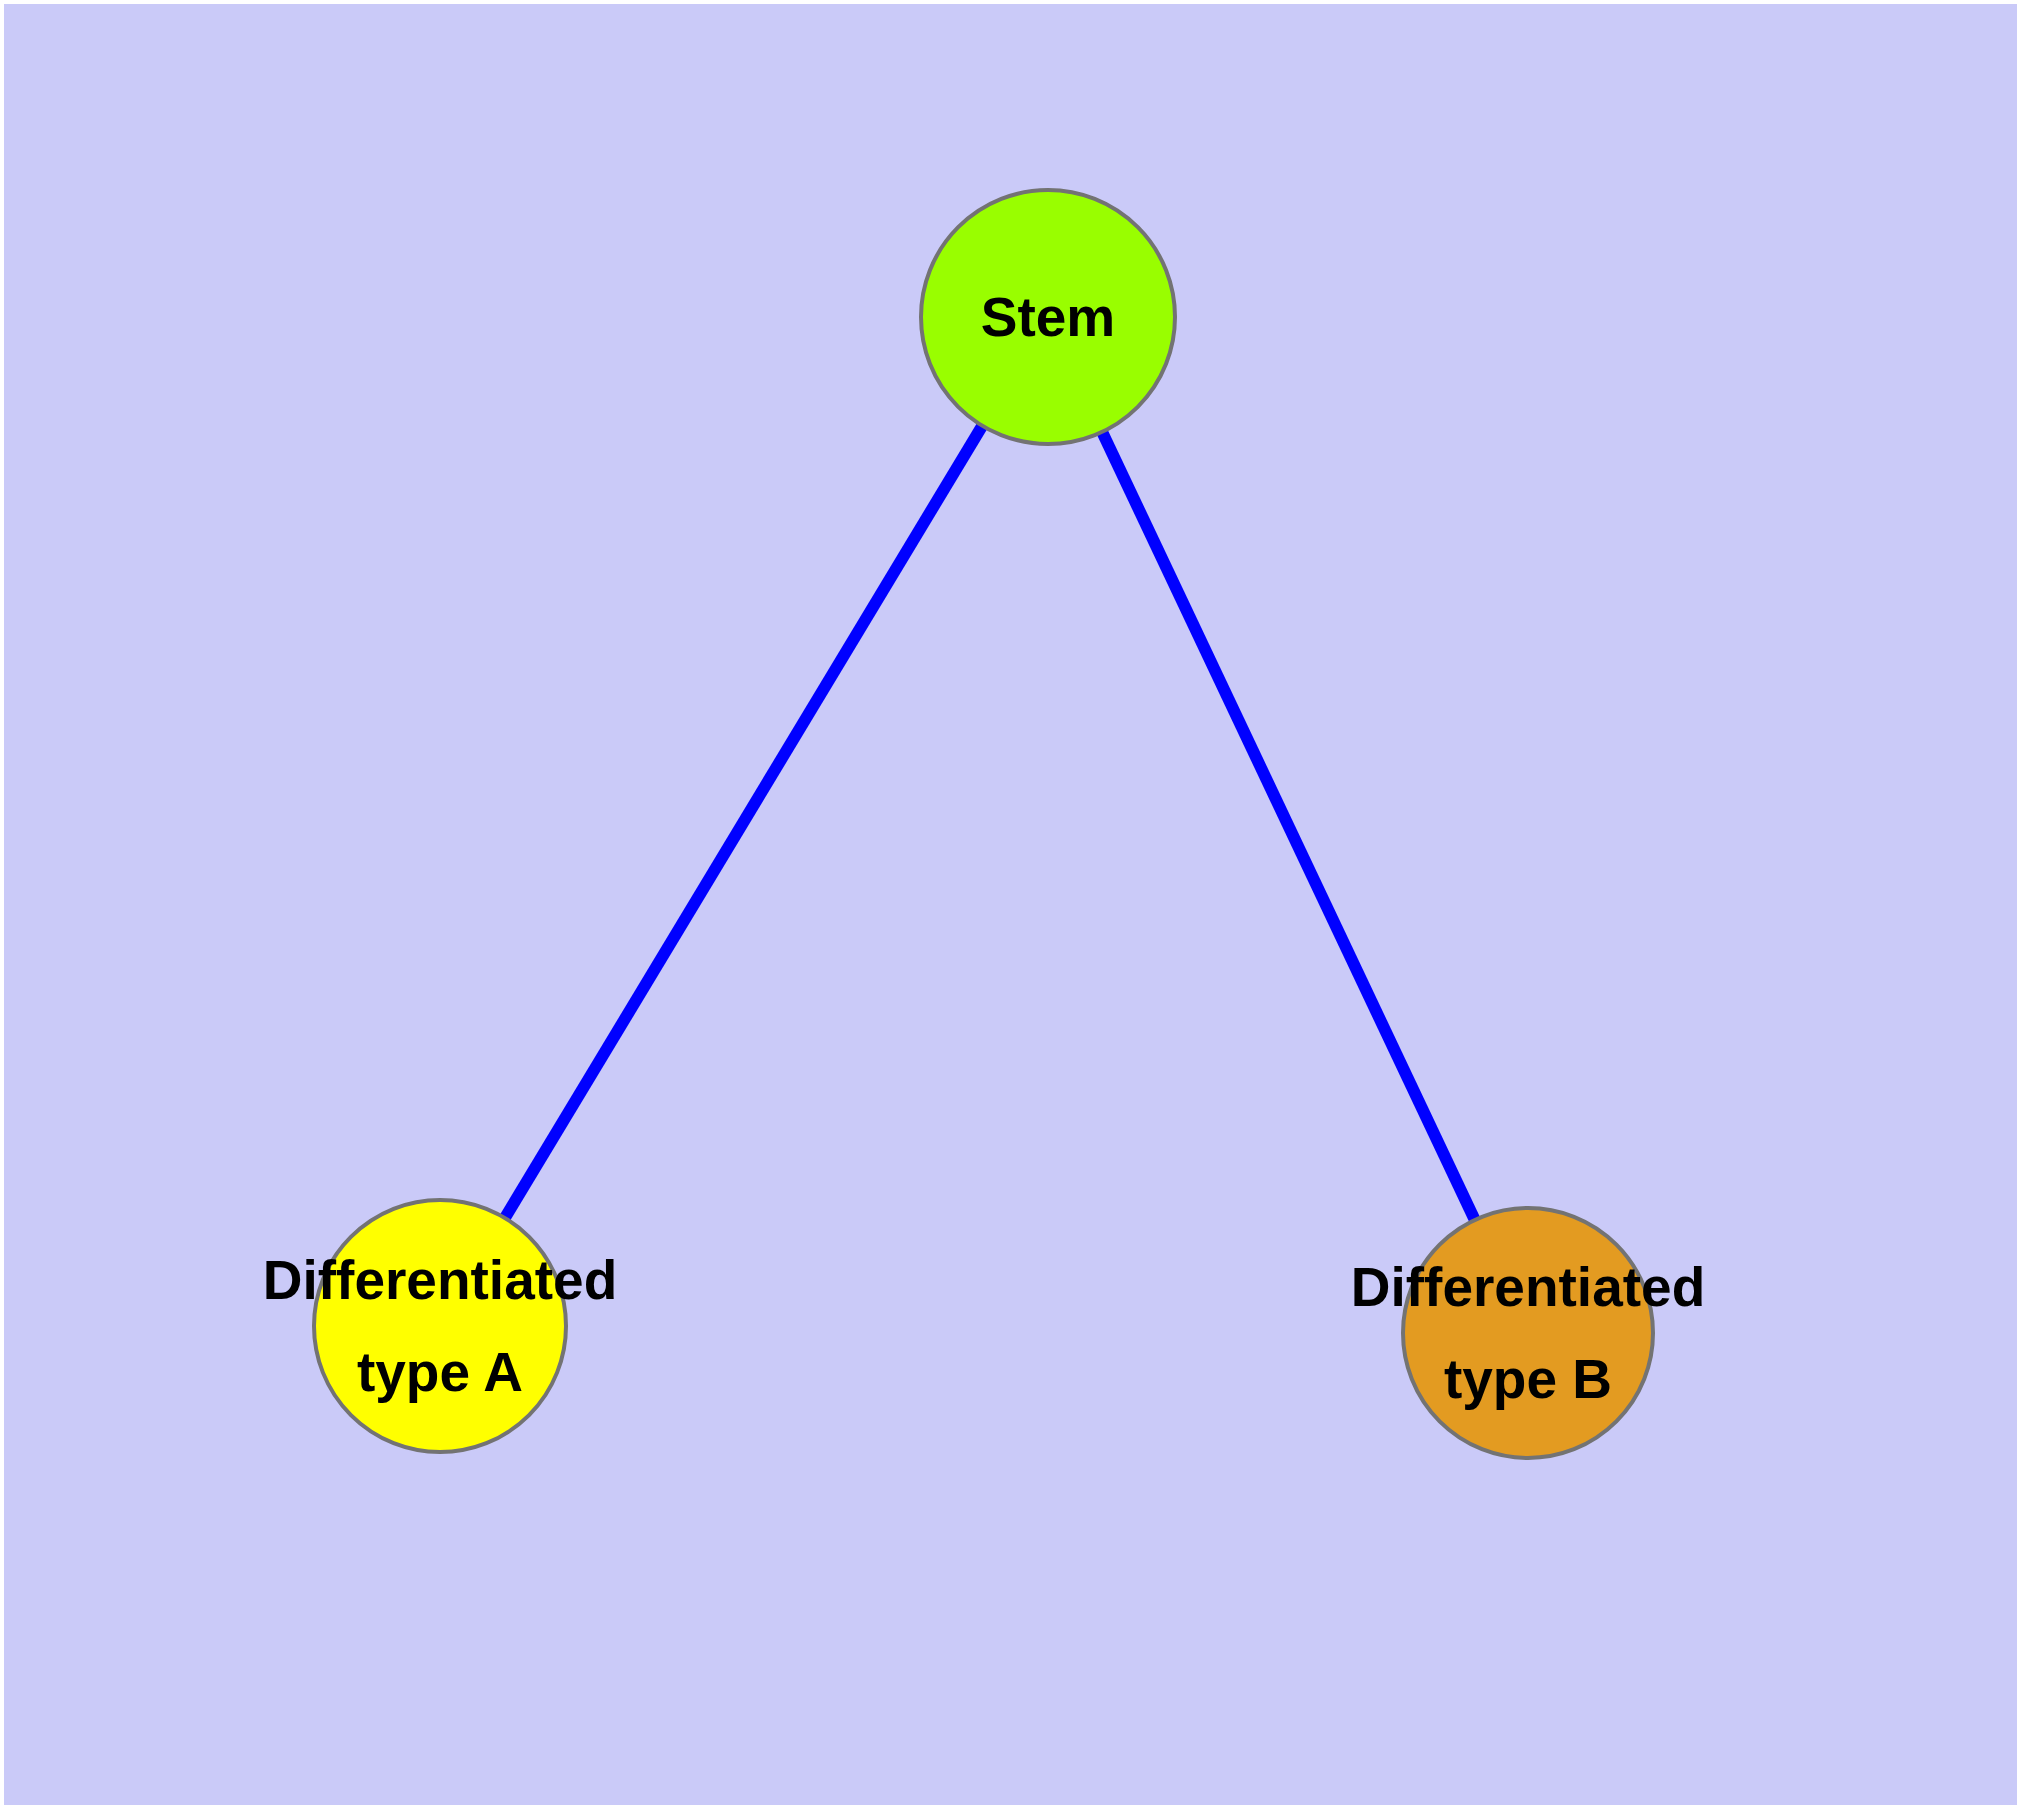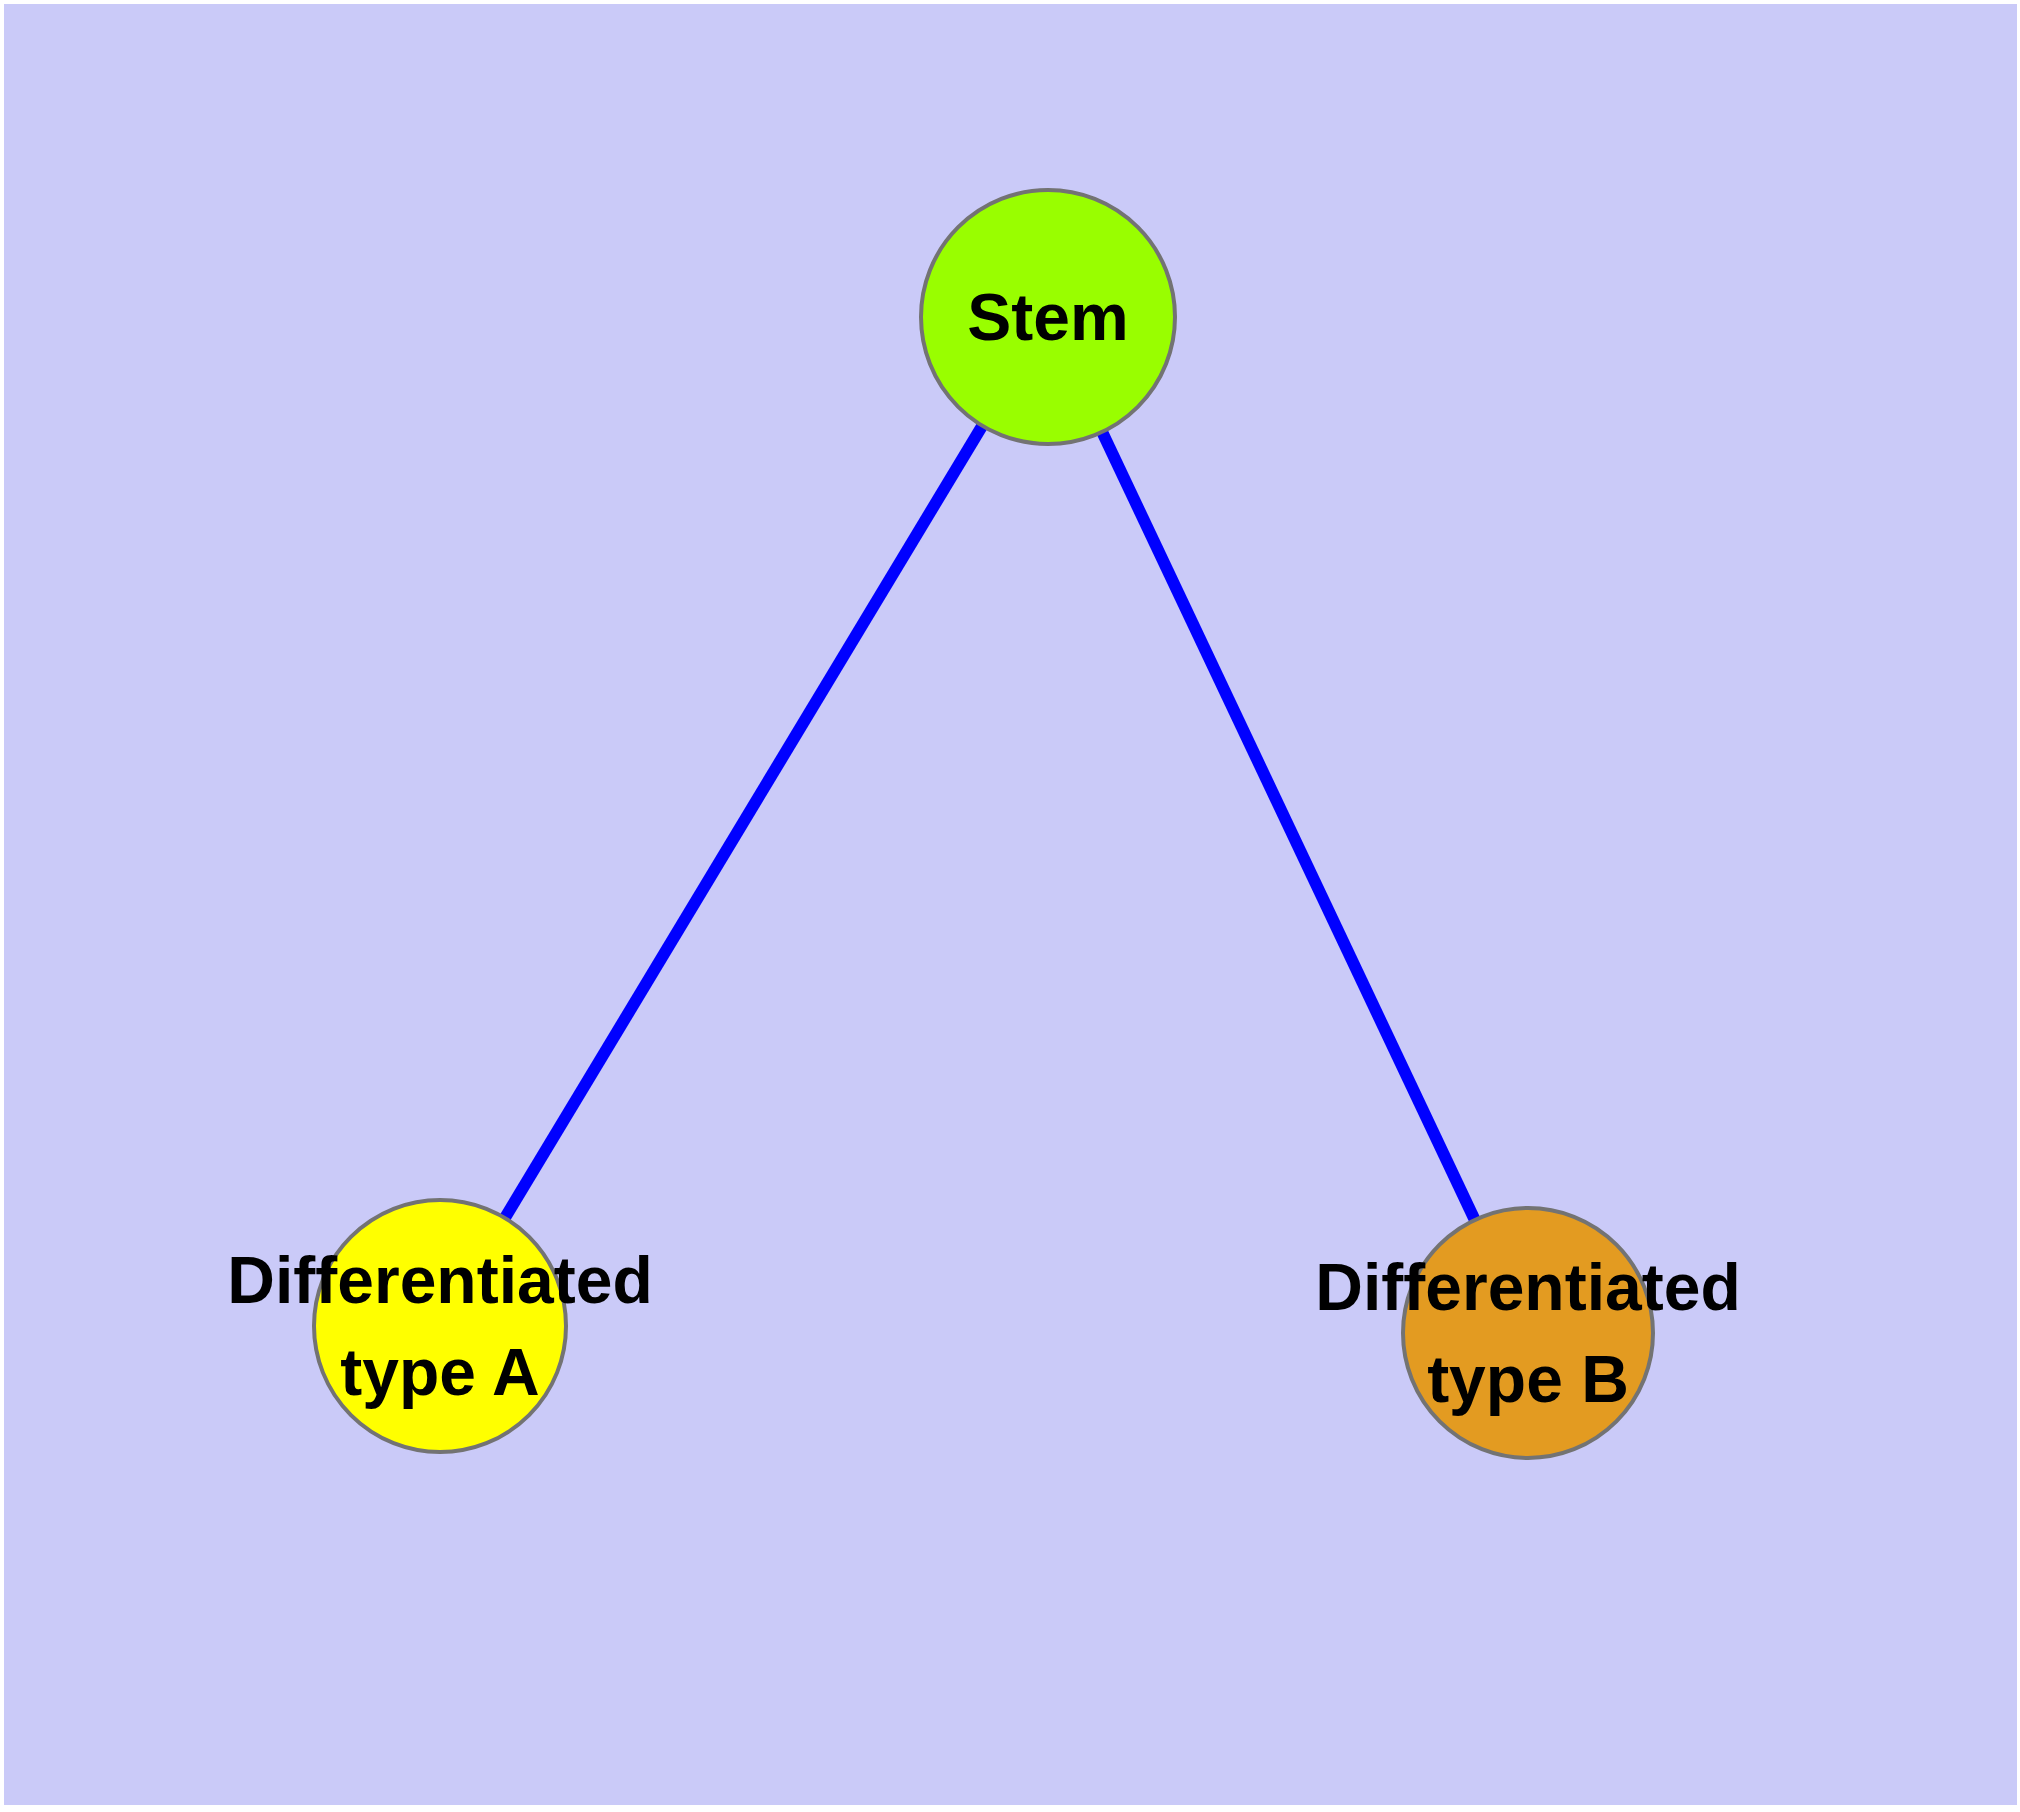--- a/index.html
+++ b/index.html
@@ -43,21 +43,21 @@
     box-sizing: border-box;
   }
   .node-label {
     position: absolute;
     left: 50%;
     top: 50%;
     transform: translate(-50%, -50%);
     white-space: pre;
     text-align: center;
     font-weight: bold;
-    font-size: 66px;
+    font-size: 55px;
     line-height: 92px;
     color: #000000;
     pointer-events: none;
   }
   .node-stem   { left: 919px; top: 188px;  width: 258px; height: 258px; }
   .node-type-a { left: 312px;  top: 1198px; width: 256px; height: 256px; }
   .node-type-b { left: 1401px; top: 1206px; width: 254px; height: 254px; }
 </style>
 </head>
 <body>

